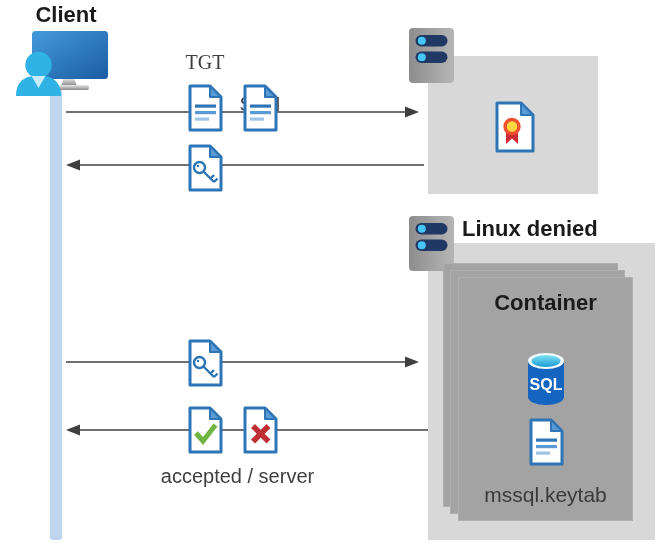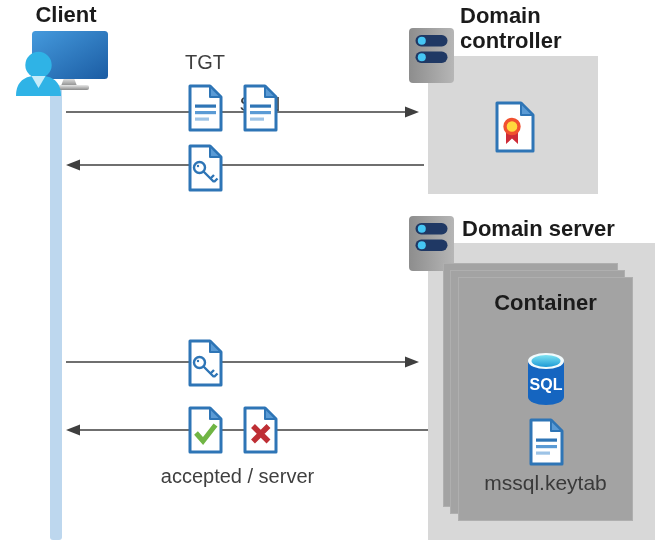--- a/index.html
+++ b/index.html
@@ -15,22 +15,22 @@
   .linux-box{left:428px;top:243px;width:227px;height:297px;}
   .dc-label{left:460px;top:3px;width:150px;}
   .linux-label{left:462px;top:216px;white-space:nowrap;}
   .card{background:#a3a3a3;border:1.5px solid #afafaf;width:175px;height:244px;box-sizing:border-box;}
   .card-back{left:443px;top:263px;}
   .card-mid{left:450px;top:270px;}
   .card-front{left:458px;top:277px;display:flex;flex-direction:column;align-items:center;}
   .container-label{margin-top:12px;}
   .sql-icon{margin-top:36px;}
   .keytab-doc{margin-top:10px;}
-  .file-label{margin-top:4px;color:#3a3a3a;font-size:21px;}
-  .tgt-label{left:178px;top:51px;width:54px;text-align:center;}
+  .file-label{margin-top:16px;color:#3a3a3a;font-size:21px;}
+  .tgt-label{left:178px;top:51px;width:54px;text-align:center;font-family:Liberation Serif, serif;}
   .spn-label{left:233px;top:51px;width:54px;text-align:center;margin-top:42px;}
   .result-label{left:135px;top:465px;width:205px;text-align:center;}
   .arrow{overflow:visible;}
 </style>
 </head>
 <body>
 
 <div class="canvas">
 
   <div class="abs box dc-box"></div>
@@ -85,42 +85,41 @@
         <stop offset="0" stop-color="#8d8d8d"></stop>
           <stop offset="1" stop-color="#b6b6b6"></stop>
       </linearGradient>
     </defs>
     <rect x="1" y="1" width="45" height="55" rx="4" fill="url(#gSrv1)"></rect>
     <rect x="7.5" y="8" width="32" height="11.5" rx="5.75" fill="#1f3864"></rect>
     <circle cx="13.8" cy="13.75" r="4" fill="#45c6f4"></circle>
     <rect x="7.5" y="24.5" width="32" height="11.5" rx="5.75" fill="#1f3864"></rect>
     <circle cx="13.8" cy="30.25" r="4" fill="#45c6f4"></circle>
   </svg>
-  <div class="abs h1 dc-label">Domain controller</div>
   <svg class="abs" style="left:492px;top:100px;" width="46" height="54" viewBox="0 0 46 54">
     <path d="M5 3 H29 L41 15 V51 H5 Z" fill="#fff" stroke="#2e75b6" stroke-width="3" stroke-linejoin="round"></path>
     <path d="M29 3 L41 15 H29 Z" fill="#5b9bd5" stroke="#2e75b6" stroke-width="2" stroke-linejoin="round"></path>
     <path d="M14 29 L14 44 L20 38.6 L26 44 L26 29 Z" fill="#ce2b37"></path>
     <circle cx="20" cy="26.5" r="7" fill="#ffd83d" stroke="#f1502f" stroke-width="3.4"></circle>
   </svg>
 
   <svg class="abs" style="left:408px;top:215px;" width="47" height="57" viewBox="0 0 47 57">
     <defs>
       <linearGradient id="gSrv2" x1="0" y1="0" x2="1" y2="0">
         <stop offset="0" stop-color="#8d8d8d"></stop>
           <stop offset="1" stop-color="#b6b6b6"></stop>
       </linearGradient>
     </defs>
     <rect x="1" y="1" width="45" height="55" rx="4" fill="url(#gSrv2)"></rect>
     <rect x="7.5" y="8" width="32" height="11.5" rx="5.75" fill="#1f3864"></rect>
     <circle cx="13.8" cy="13.75" r="4" fill="#45c6f4"></circle>
     <rect x="7.5" y="24.5" width="32" height="11.5" rx="5.75" fill="#1f3864"></rect>
     <circle cx="13.8" cy="30.25" r="4" fill="#45c6f4"></circle>
   </svg>
-  <div class="abs h1 linux-label">Domain server</div>
+  <div class="abs h1 linux-label">Linux denied</div>
 
   <div class="abs card card-back"></div>
   <div class="abs card card-mid"></div>
   <div class="abs card card-front">
     <div class="h1 container-label">Container</div>
     <svg class="sql-icon" width="42" height="56" viewBox="0 0 42 56">
       <defs>
         <linearGradient id="gSqlTop" x1="0" y1="0" x2="0" y2="1">
           <stop offset="0" stop-color="#7fe3f2"></stop>
             <stop offset="1" stop-color="#1c9ad6"></stop>

